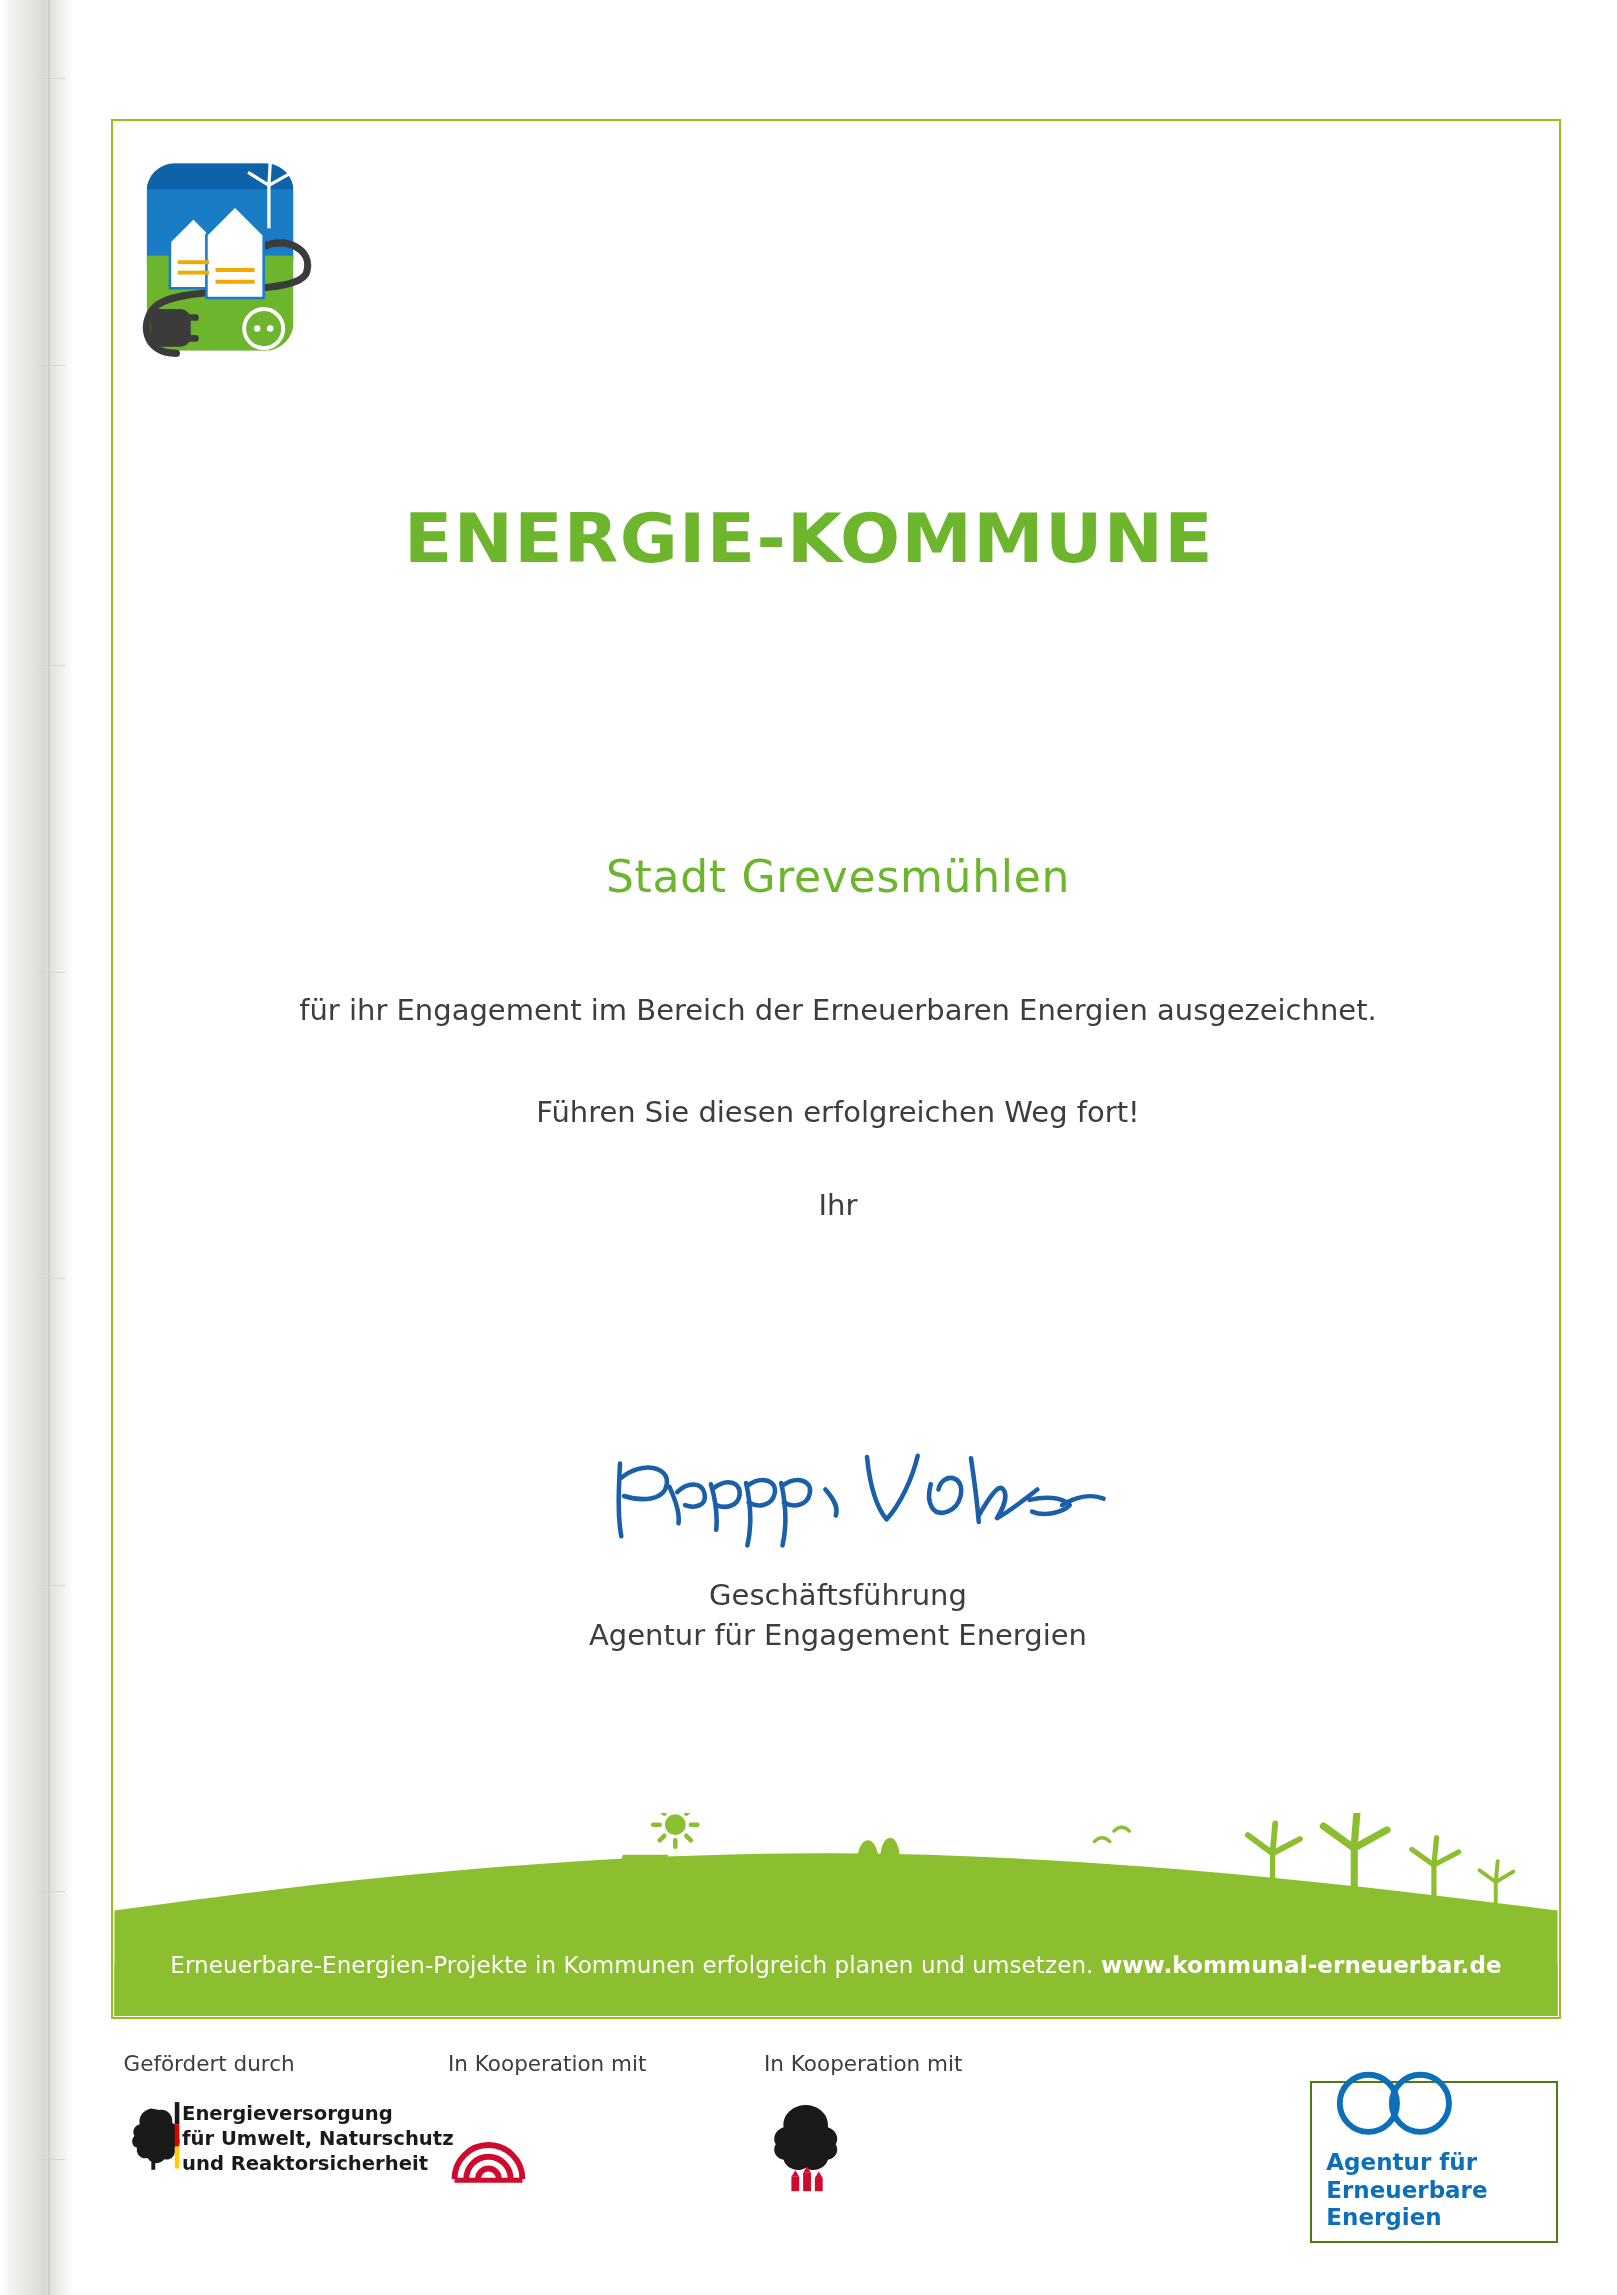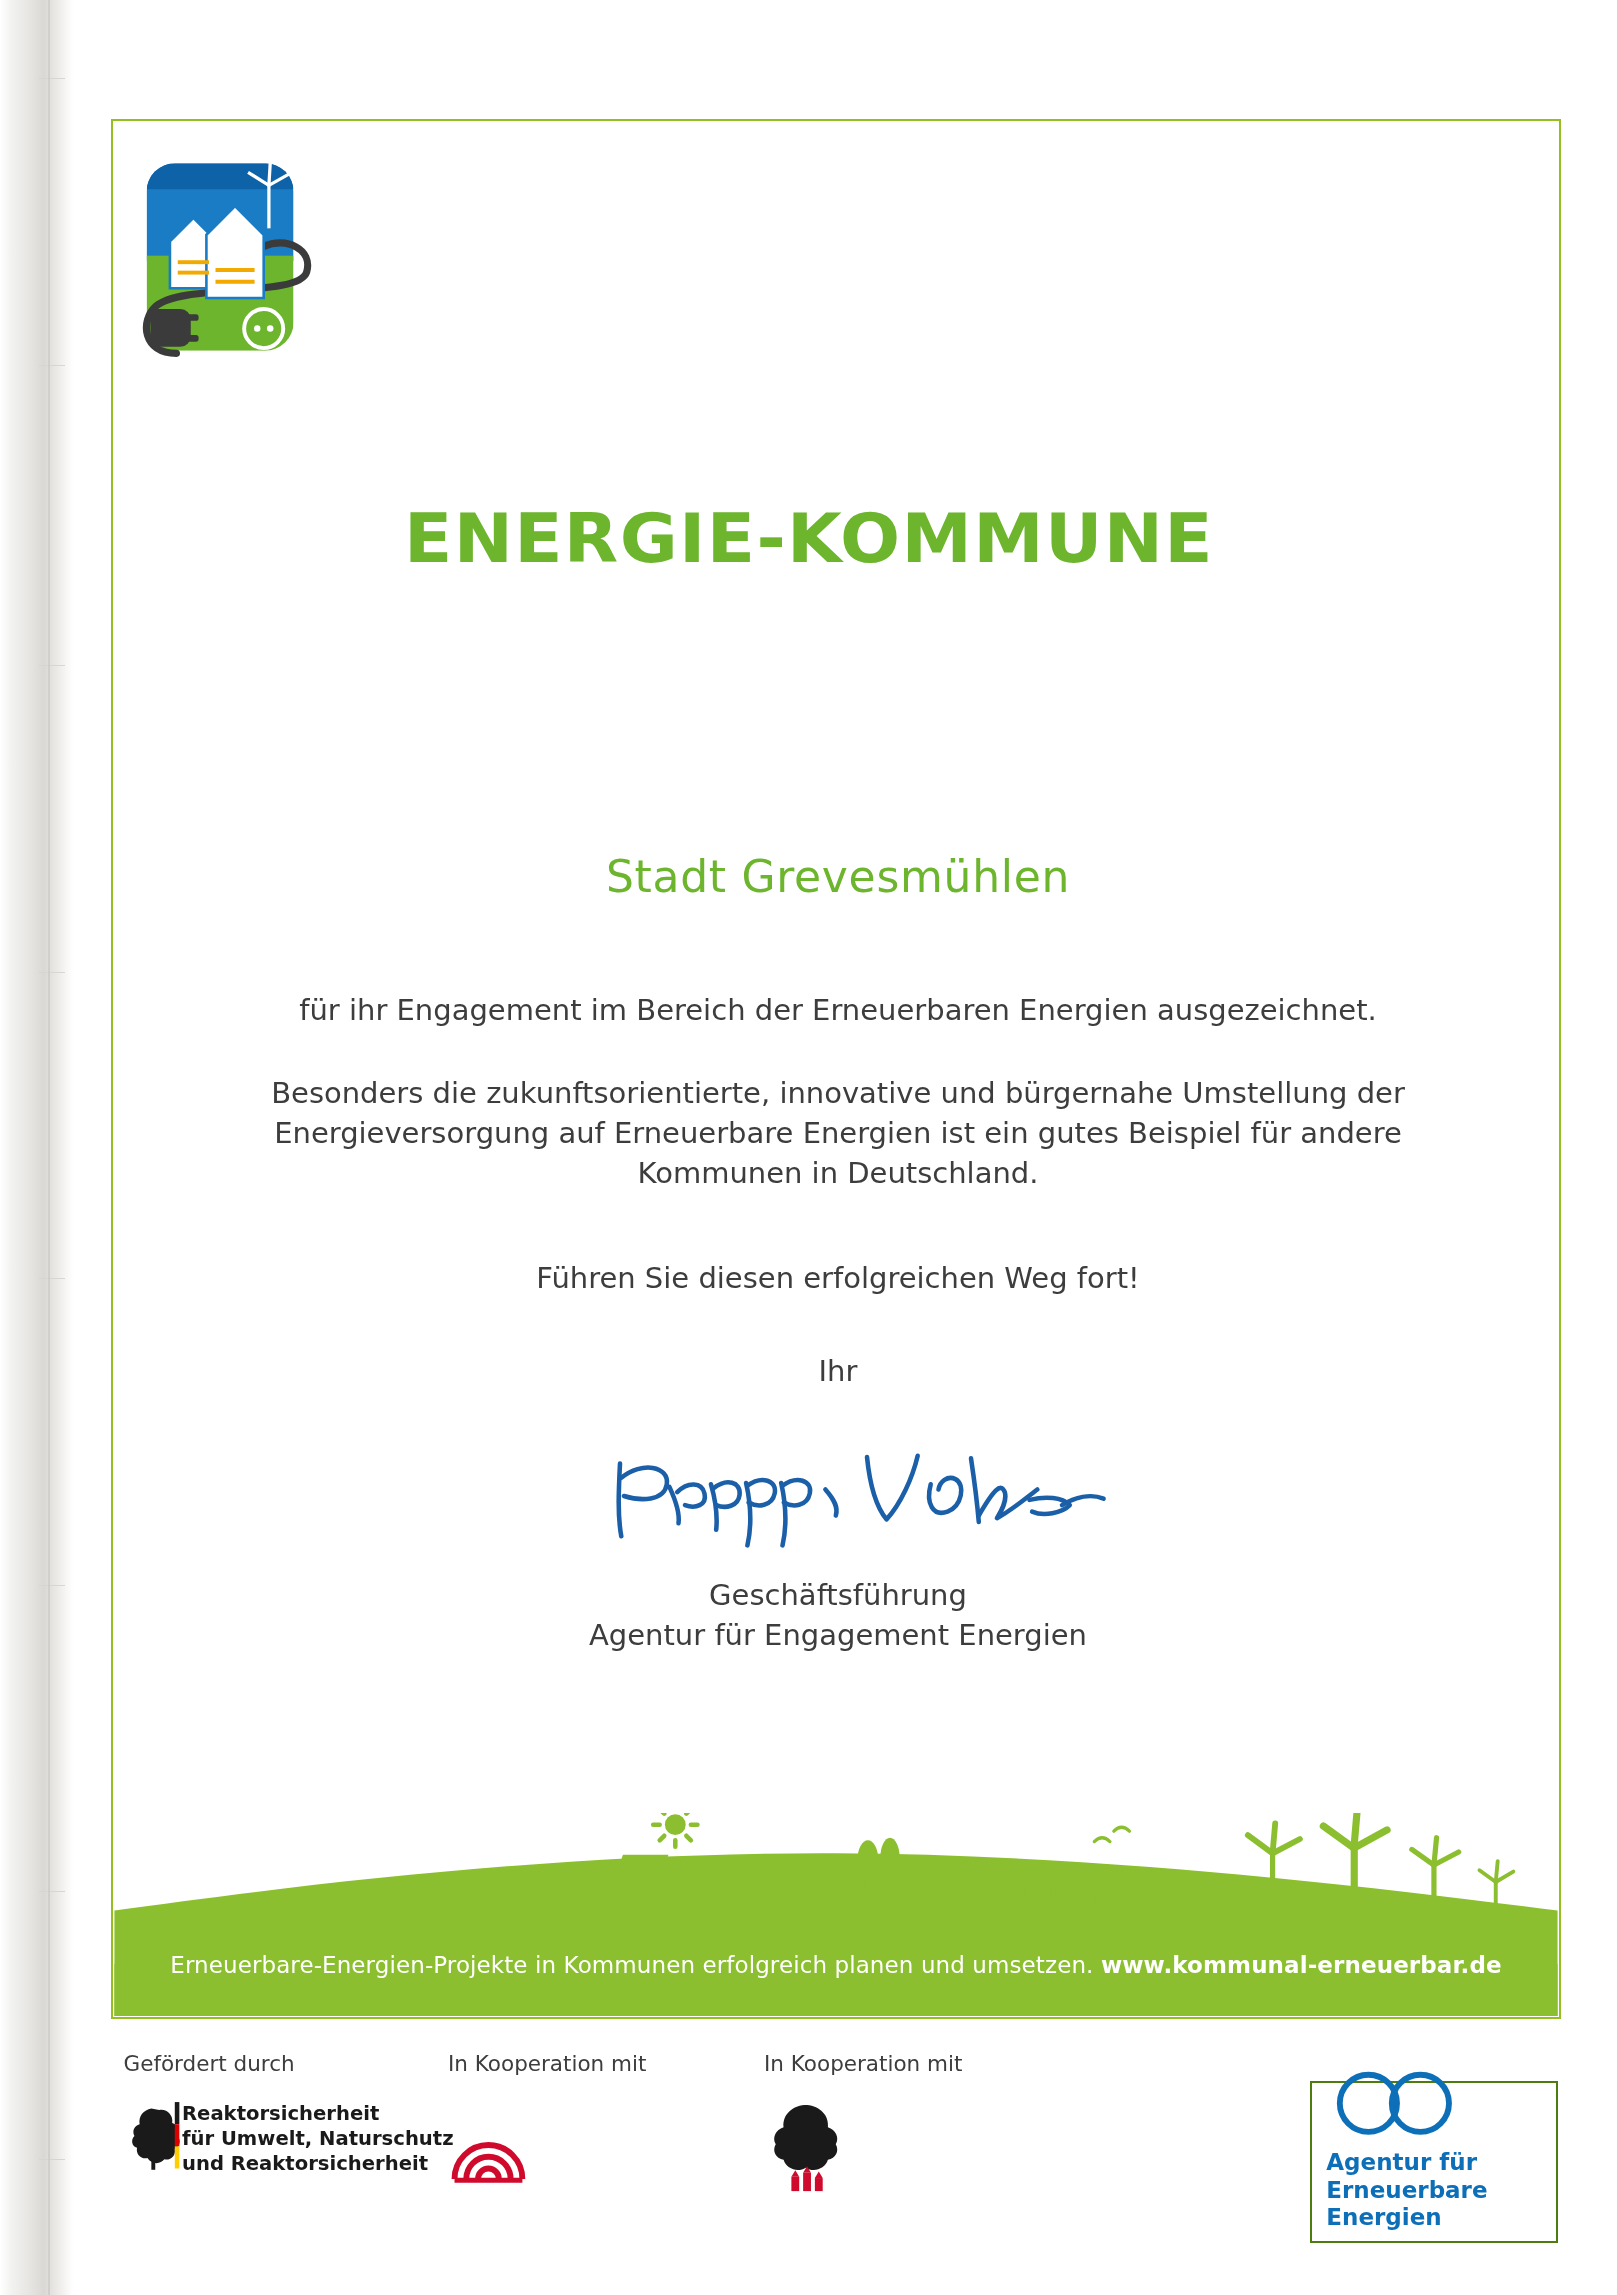--- a/index.html
+++ b/index.html
@@ -279,21 +279,20 @@
       <circle cx="186" cy="262" r="5" fill="#ffffff"></circle>
       <circle cx="206" cy="262" r="5" fill="#ffffff"></circle>
     </svg>
   </div>
 
   <div class="energie-kommune">ENERGIE-KOMMUNE</div>
 
   <div class="body-block">
     <div class="recipient">Stadt Grevesmühlen</div>
     <div class="line-award">für ihr Engagement im Bereich der Erneuerbaren Energien ausgezeichnet.</div>
-    <div class="line-para">Besonders die zukunftsorientierte, innovative und bürgernahe Umstellung der Energieversorgung auf Erneuerbare Energien ist ein gutes Beispiel für andere Kommunen in Deutschland.</div>
     <div class="line-call">Führen Sie diesen erfolgreichen Weg fort!</div>
     <div class="line-ihr">Ihr</div>
   </div>
 
   <div class="signature">
     <svg viewBox="0 0 840 160" width="548" height="104" xmlns="http://www.w3.org/2000/svg">
       <g fill="none" stroke="#1a5fa8" stroke-width="7" stroke-linecap="round" stroke-linejoin="round">
         <path d="M20 30 C 18 70 16 110 22 142"></path>
         <path d="M22 52 C 54 26 96 34 92 62 C 88 88 52 88 26 80"></path>
         <path d="M96 66 C 108 92 112 108 110 122"></path>
@@ -427,21 +426,21 @@
                    C 68 20 58 10 46 12 Z" fill="#1a1a1a"></path>
           <rect x="34" y="82" width="6" height="22" fill="#1a1a1a"></rect>
         </g>
 
         <rect x="78" y="6" width="7" height="34" fill="#1a1a1a"></rect>
         <rect x="78" y="40" width="7" height="34" fill="#dd0000"></rect>
         <rect x="78" y="74" width="7" height="34" fill="#ffce00"></rect>
       </svg>
     </div>
     <div class="bmu-text">
-      <div>Reaktorsicherheit</div>
+      <div>Energieversorgung</div>
       <div>für Umwelt, Naturschutz</div>
       <div>und Reaktorsicherheit</div>
     </div>
 
     <div class="dlt">
       <svg viewBox="0 0 420 130" width="274" height="85" xmlns="http://www.w3.org/2000/svg">
         <g fill="none" stroke="#cf0a2c" stroke-width="9">
           <path d="M10 104 a 52 52 0 0 1 104 0"></path>
           <path d="M28 104 a 34 34 0 0 1 68 0"></path>
           <path d="M46 104 a 16 16 0 0 1 32 0"></path>

